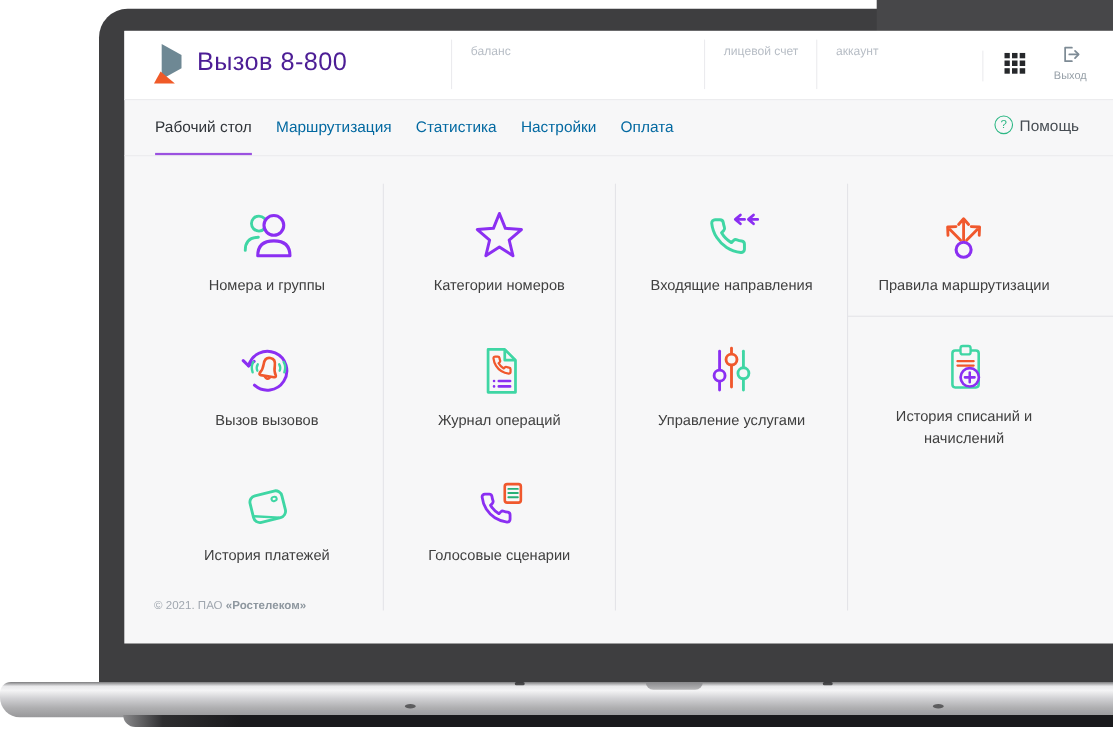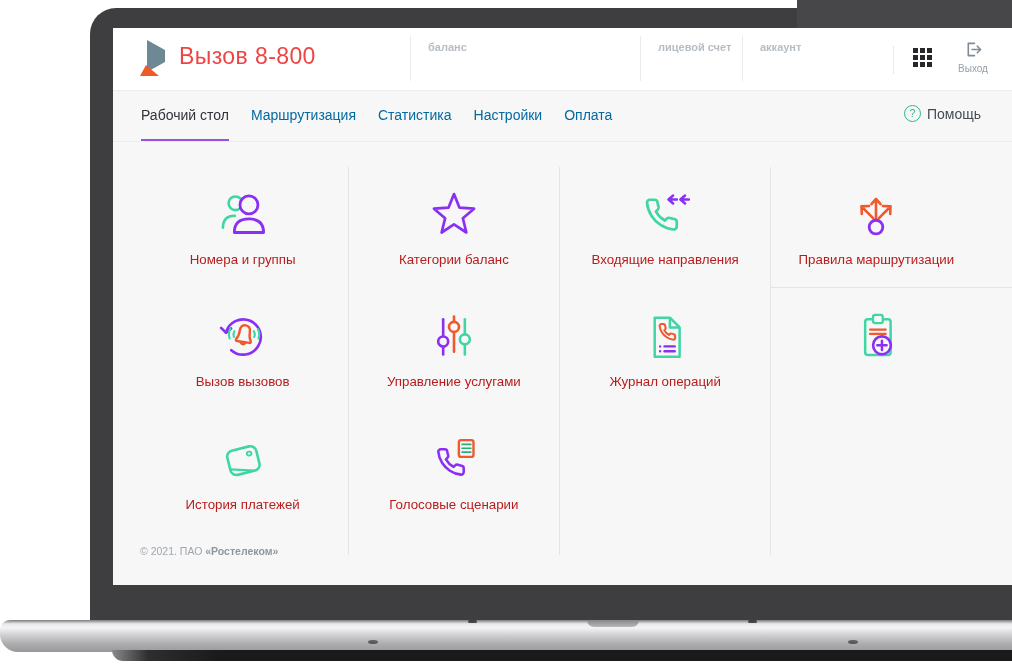--- a/index.html
+++ b/index.html
@@ -18,46 +18,46 @@
         background:linear-gradient(90deg,#8a8a8c 0%,#2e2e30 4%,#1a1a1c 12%,#1a1a1c 100%);}
   .base-dot{position:absolute;width:10px;height:4px;border-radius:50%;background:#4c4c4e;opacity:.85;}
   .base-tick{position:absolute;width:9px;height:3px;border-radius:2px;background:#2c2c2e;opacity:.8;}
 
   
   .screen{position:absolute;left:113px;top:28px;width:899px;height:557px;background:#f7f7f8;overflow:hidden;}
 
   
   .header{position:absolute;left:0;top:0;width:100%;height:62px;background:#fff;border-bottom:1px solid #ececee;}
   .logo{position:absolute;left:26px;top:10px;width:34px;height:42px;}
-  .app-title{position:absolute;left:66px;top:15px;font-size:23px;color:#ef4444;font-weight:500;letter-spacing:.4px;white-space:nowrap;}
+  .app-title{position:absolute;left:66px;top:15px;font-size:23px;color:#4c1d95;font-weight:500;letter-spacing:.4px;white-space:nowrap;}
   .hsep{position:absolute;top:8px;width:1px;height:45px;background:#ebebee;}
   .hsep.s1{left:297px}.hsep.s2{left:527px}.hsep.s3{left:629px}
   .hsep.s4{left:780px;top:18px;height:28px;}
-  .hfield{position:absolute;top:13px;font-size:11px;color:#b7bdc5;white-space:nowrap;font-weight:bold;}
+  .hfield{position:absolute;top:13px;font-size:11px;color:#b7bdc5;white-space:nowrap;}
   .hfield.f1{left:315px}.hfield.f2{left:545px}.hfield.f3{left:647px}
   .apps-btn{position:absolute;left:800px;top:20px;width:20px;height:20px;cursor:pointer;}
   .logout{position:absolute;left:836px;top:13px;width:48px;text-align:center;cursor:pointer;}
   .logout-label{display:block;font-size:10px;color:#97a0a8;margin-top:1px;}
 
   
   .nav{position:absolute;left:0;top:62px;width:100%;height:52px;border-bottom:1px solid #ebecee;
        display:flex;padding-left:28px;box-sizing:border-box;gap:22px;}
   .tab{font-size:14px;color:#0369a1;padding-top:17px;height:100%;box-sizing:border-box;cursor:pointer;white-space:nowrap;}
   .tab.active{color:#2f3338;border-bottom:2.5px solid #9b51e0;}
   .help{position:absolute;right:31px;top:15px;display:flex;align-items:center;gap:6px;cursor:pointer;}
   .help-icon{width:15px;height:15px;border:1.4px solid #2cb784;border-radius:50%;color:#2cb784;
              font-size:10.5px;display:flex;align-items:center;justify-content:center;line-height:1;}
   .help-label{font-size:14px;color:#464c52;}
 
   
   .tiles{position:absolute;left:24px;top:137px;width:845px;display:grid;
          grid-template-columns:repeat(4,211.25px);grid-template-rows:122px 123px 145px;}
   .tile{display:flex;flex-direction:column;align-items:center;padding-top:22px;box-sizing:border-box;cursor:pointer;}
   .tile-icon{width:52px;height:52px;display:block;}
-  .tile-label{margin-top:11px;font-size:13.3px;color:#b91c1c;text-align:center;max-width:186px;line-height:1.55;}
+  .tile-label{margin-top:11px;font-size:13.3px;color:#404040;text-align:center;max-width:186px;line-height:1.55;}
   .vdiv{position:absolute;top:139px;width:1px;height:388px;background:#e4e4e8;}
   .vdiv.v1{left:235px}.vdiv.v2{left:446px}.vdiv.v3{left:657px}
   .hdiv-col4{position:absolute;left:657px;top:259px;width:242px;height:1px;background:#e4e4e8;}
 
   
   .footer{position:absolute;left:27px;top:517px;font-size:10.5px;color:#a0a7af;}
   .footer b{color:#8e979f;font-weight:700;}
 </style>
 </head>
 <body>
@@ -147,21 +147,21 @@
             <path d="M16 42 Q16 29.5 29.5 29.5 Q43 29.5 43 42 Z" fill="#f7f7f8"></path>
           </g>
         </svg>
         <div class="tile-label">Номера и группы</div>
       </div>
 
       <div class="tile">
         <svg class="tile-icon" viewBox="0 0 48 48">
           <path d="M24 6.5 L29 19 L42.5 20 L32.2 28.8 L35.4 42 L24 34.6 L12.6 42 L15.8 28.8 L5.5 20 L19 19 Z" fill="none" stroke="#8b2ff2" stroke-width="2.5" stroke-linejoin="round"></path>
         </svg>
-        <div class="tile-label">Категории баланс</div>
+        <div class="tile-label">Категории номеров</div>
       </div>
 
       <div class="tile">
         <svg class="tile-icon" viewBox="0 0 48 48">
           <g transform="translate(4.5,9) scale(1.38)">
             <path d="M22 16.92v3a2 2 0 0 1-2.18 2 19.79 19.79 0 0 1-8.63-3.07 19.5 19.5 0 0 1-6-6 19.79 19.79 0 0 1-3.07-8.67A2 2 0 0 1 4.11 2h3a2 2 0 0 1 2 1.72 12.84 12.84 0 0 0 .7 2.81 2 2 0 0 1-.45 2.11L8.09 9.91a16 16 0 0 0 6 6l1.27-1.27a2 2 0 0 1 2.11-.45 12.84 12.84 0 0 0 2.81.7A2 2 0 0 1 22 16.92z" fill="none" stroke="#3fd6a4" stroke-width="1.8" stroke-linejoin="round"></path>
           </g>
           <g fill="none" stroke="#8b2ff2" stroke-width="2.3" stroke-linecap="round" stroke-linejoin="round">
             <path d="M35 11.5 H27.5 M31.5 7.8 L27.2 11.5 L31.5 15.2"></path>
             <path d="M46 11.5 H38.5 M42.5 7.8 L38.2 11.5 L42.5 15.2"></path>
@@ -197,58 +197,59 @@
           <g fill="none" stroke="#f0582d" stroke-width="2.2" stroke-linecap="round" stroke-linejoin="round" transform="rotate(9 25 25)">
             <path d="M19.3 30.5 Q17.6 30.5 18.2 28.7 Q20.3 25.8 20.3 20.8 Q20.3 15 25 15 Q29.7 15 29.7 20.8 Q29.7 25.8 31.8 28.7 Q32.4 30.5 30.7 30.5 Z"></path>
             <path d="M22.9 31.3 Q25 34 27.1 31.3"></path>
           </g>
         </svg>
         <div class="tile-label">Вызов вызовов</div>
       </div>
 
       <div class="tile">
         <svg class="tile-icon" viewBox="0 0 48 48">
+          <g fill="none" stroke="#3fd6a4" stroke-width="2.3" stroke-linejoin="round">
+            <path d="M14.5 8 H28.5 L37.5 17 V44 H14.5 Z"></path>
+            <path d="M28.5 8 V17 H37.5"></path>
+          </g>
+          <g transform="translate(17.5,12.5) scale(0.72)">
+            <path d="M22 16.92v3a2 2 0 0 1-2.18 2 19.79 19.79 0 0 1-8.63-3.07 19.5 19.5 0 0 1-6-6 19.79 19.79 0 0 1-3.07-8.67A2 2 0 0 1 4.11 2h3a2 2 0 0 1 2 1.72 12.84 12.84 0 0 0 .7 2.81 2 2 0 0 1-.45 2.11L8.09 9.91a16 16 0 0 0 6 6l1.27-1.27a2 2 0 0 1 2.11-.45 12.84 12.84 0 0 0 2.81.7A2 2 0 0 1 22 16.92z" fill="none" stroke="#f0582d" stroke-width="2.6" stroke-linejoin="round"></path>
+          </g>
+          <g fill="none" stroke="#8b2ff2" stroke-width="2.2" stroke-linecap="round">
+            <path d="M19.5 34.5 h0.01 M23.5 34.5 H33"></path>
+            <path d="M19.5 39 h0.01 M23.5 39 H33"></path>
+          </g>
+        </svg>
+        <div class="tile-label">Журнал операций</div>
+      </div>
+
+      <div class="tile">
+        <svg class="tile-icon" viewBox="0 0 48 48">
           <g fill="none" stroke-linecap="round" stroke-width="2.4">
             <path d="M14 9.5 V42" stroke="#8b2ff2"></path>
             <path d="M24 7 V39.5" stroke="#f0582d"></path>
             <path d="M34 9.5 V42" stroke="#3fd6a4"></path>
           </g>
           <circle cx="14" cy="30" r="4.6" fill="#f7f7f8" stroke="#8b2ff2" stroke-width="2.4"></circle>
           <circle cx="24" cy="16.5" r="4.6" fill="#f7f7f8" stroke="#f0582d" stroke-width="2.4"></circle>
           <circle cx="34" cy="28" r="4.6" fill="#f7f7f8" stroke="#3fd6a4" stroke-width="2.4"></circle>
         </svg>
         <div class="tile-label">Управление услугами</div>
-      </div>
-
-      <div class="tile">
-        <svg class="tile-icon" viewBox="0 0 48 48">
-          <g fill="none" stroke="#3fd6a4" stroke-width="2.3" stroke-linejoin="round">
-            <path d="M14.5 8 H28.5 L37.5 17 V44 H14.5 Z"></path>
-            <path d="M28.5 8 V17 H37.5"></path>
-          </g>
-          <g transform="translate(17.5,12.5) scale(0.72)">
-            <path d="M22 16.92v3a2 2 0 0 1-2.18 2 19.79 19.79 0 0 1-8.63-3.07 19.5 19.5 0 0 1-6-6 19.79 19.79 0 0 1-3.07-8.67A2 2 0 0 1 4.11 2h3a2 2 0 0 1 2 1.72 12.84 12.84 0 0 0 .7 2.81 2 2 0 0 1-.45 2.11L8.09 9.91a16 16 0 0 0 6 6l1.27-1.27a2 2 0 0 1 2.11-.45 12.84 12.84 0 0 0 2.81.7A2 2 0 0 1 22 16.92z" fill="none" stroke="#f0582d" stroke-width="2.6" stroke-linejoin="round"></path>
-          </g>
-          <g fill="none" stroke="#8b2ff2" stroke-width="2.2" stroke-linecap="round">
-            <path d="M19.5 34.5 h0.01 M23.5 34.5 H33"></path>
-            <path d="M19.5 39 h0.01 M23.5 39 H33"></path>
-          </g>
-        </svg>
-        <div class="tile-label">Журнал операций</div>
       </div>
 
 
       <div class="tile">
         <svg class="tile-icon" viewBox="0 0 48 48">
           <rect x="14" y="9.5" width="23.5" height="33" rx="2.5" fill="none" stroke="#3fd6a4" stroke-width="2.3"></rect>
           <rect x="21.25" y="5.5" width="9" height="7.5" rx="2" fill="#f7f7f8" stroke="#3fd6a4" stroke-width="2.1"></rect>
           <path d="M18.5 19 H33 M18.5 23 H33" stroke="#f0582d" stroke-width="2" fill="none" stroke-linecap="round"></path>
           <circle cx="29.5" cy="33.5" r="8.2" fill="#f7f7f8" stroke="#8b2ff2" stroke-width="2.4"></circle>
           <path d="M29.5 29.2 V37.8 M25.2 33.5 H33.8" stroke="#8b2ff2" stroke-width="2.3" stroke-linecap="round" fill="none"></path>
         </svg>
+        <div class="tile-label">История списаний и начислений</div>
       </div>
 
       <div class="tile">
         <svg class="tile-icon" viewBox="0 0 48 48">
           <g transform="rotate(-14 24 26)" fill="none" stroke="#3fd6a4">
             <rect x="10.5" y="15" width="27.5" height="23" rx="5.5" stroke-width="2.4"></rect>
             <ellipse cx="31" cy="21.5" rx="2.2" ry="1.8" stroke-width="1.7"></ellipse>
             <path d="M11 31.5 L31.5 37.8" stroke-width="2"></path>
           </g>
         </svg>

